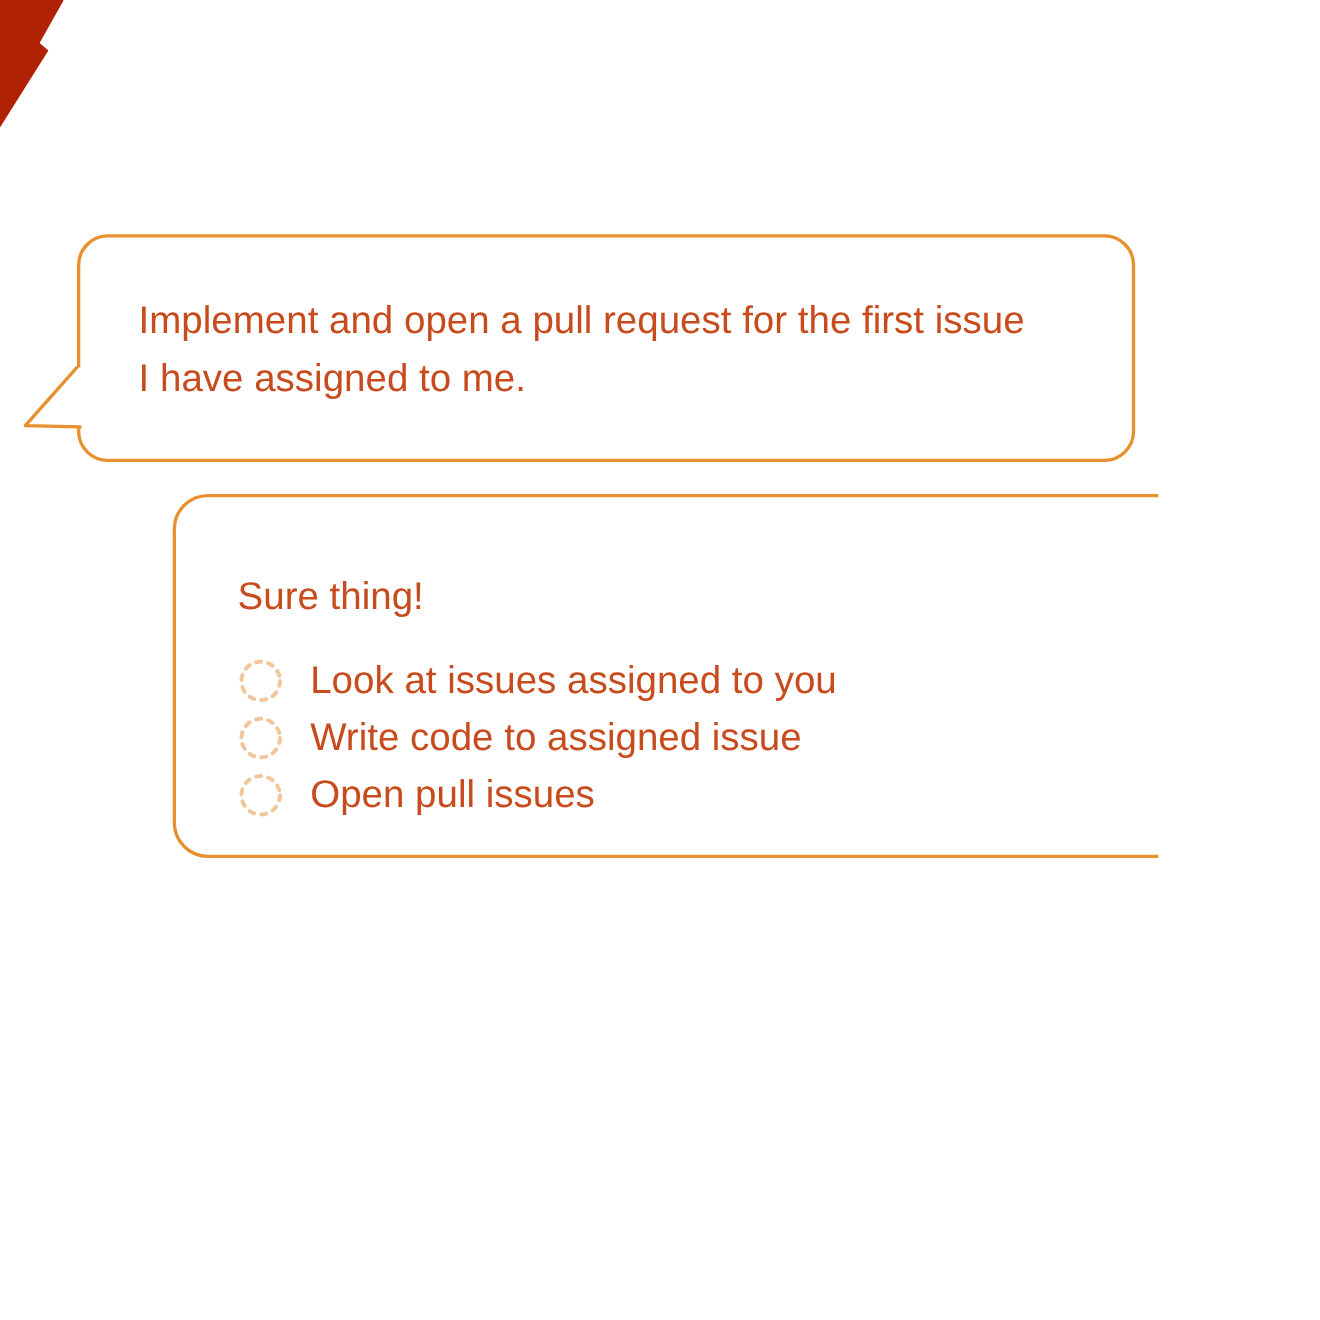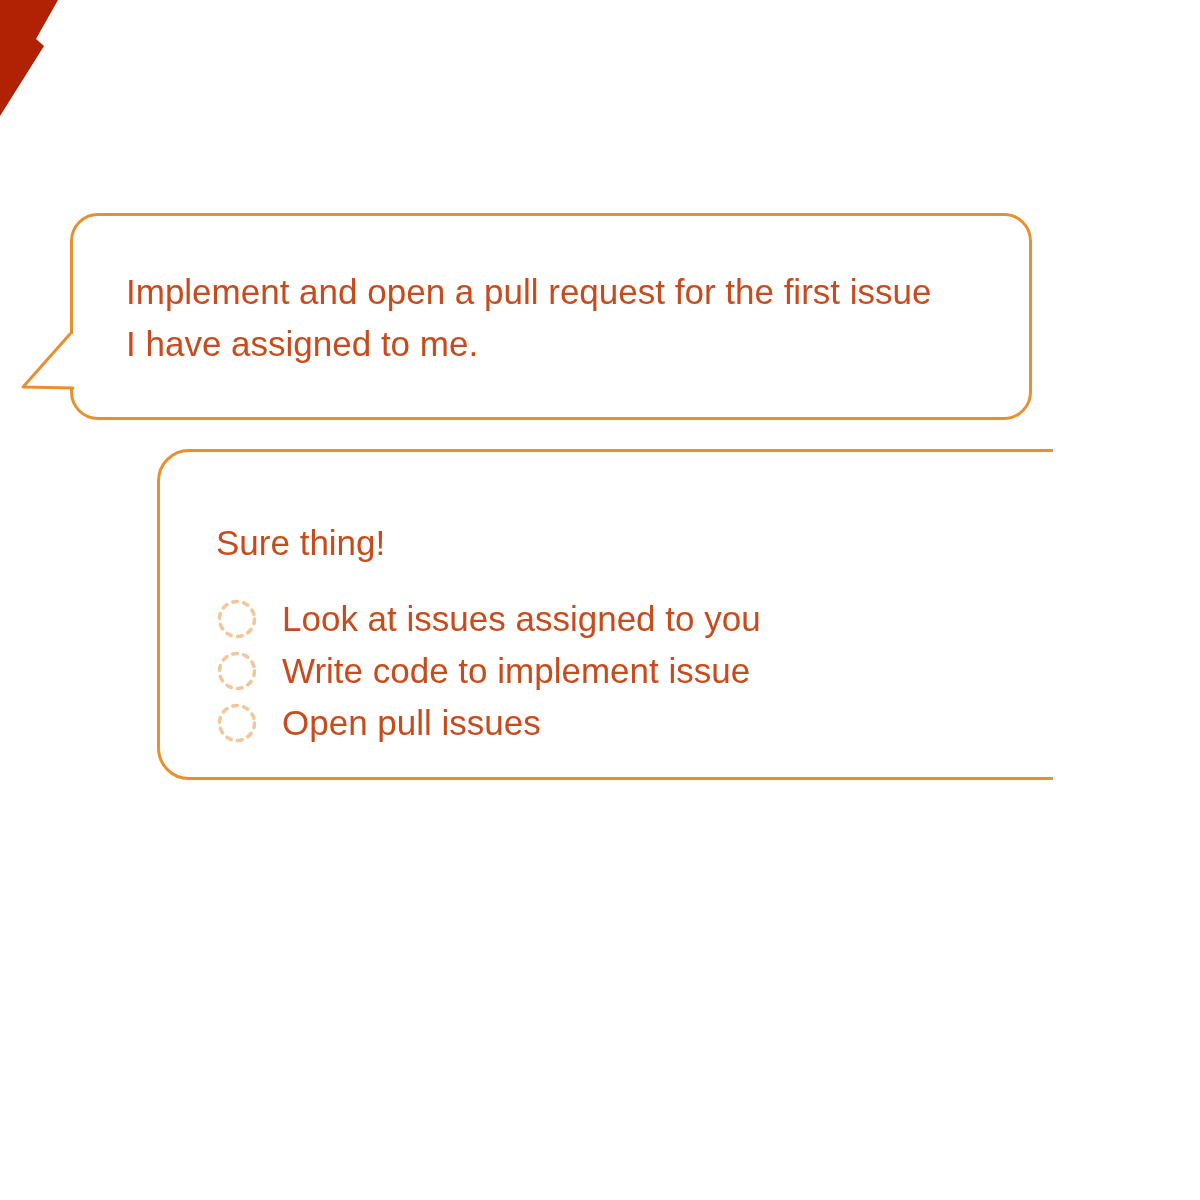--- a/index.html
+++ b/index.html
@@ -122,21 +122,21 @@
         <svg class="task-circle" width="42" height="42" viewBox="0 0 42 42">
           <circle cx="21" cy="21" r="17.5"></circle>
         </svg>
         <span class="task-label">Look at issues assigned to you</span>
       </div>
 
       <div class="task-row">
         <svg class="task-circle" width="42" height="42" viewBox="0 0 42 42">
           <circle cx="21" cy="21" r="17.5"></circle>
         </svg>
-        <span class="task-label">Write code to implement issue</span>
+        <span class="task-label">Write code to assigned issue</span>
       </div>
 
       <div class="task-row">
         <svg class="task-circle" width="42" height="42" viewBox="0 0 42 42">
           <circle cx="21" cy="21" r="17.5"></circle>
         </svg>
         <span class="task-label">Open pull issues</span>
       </div>
 
     </div>

